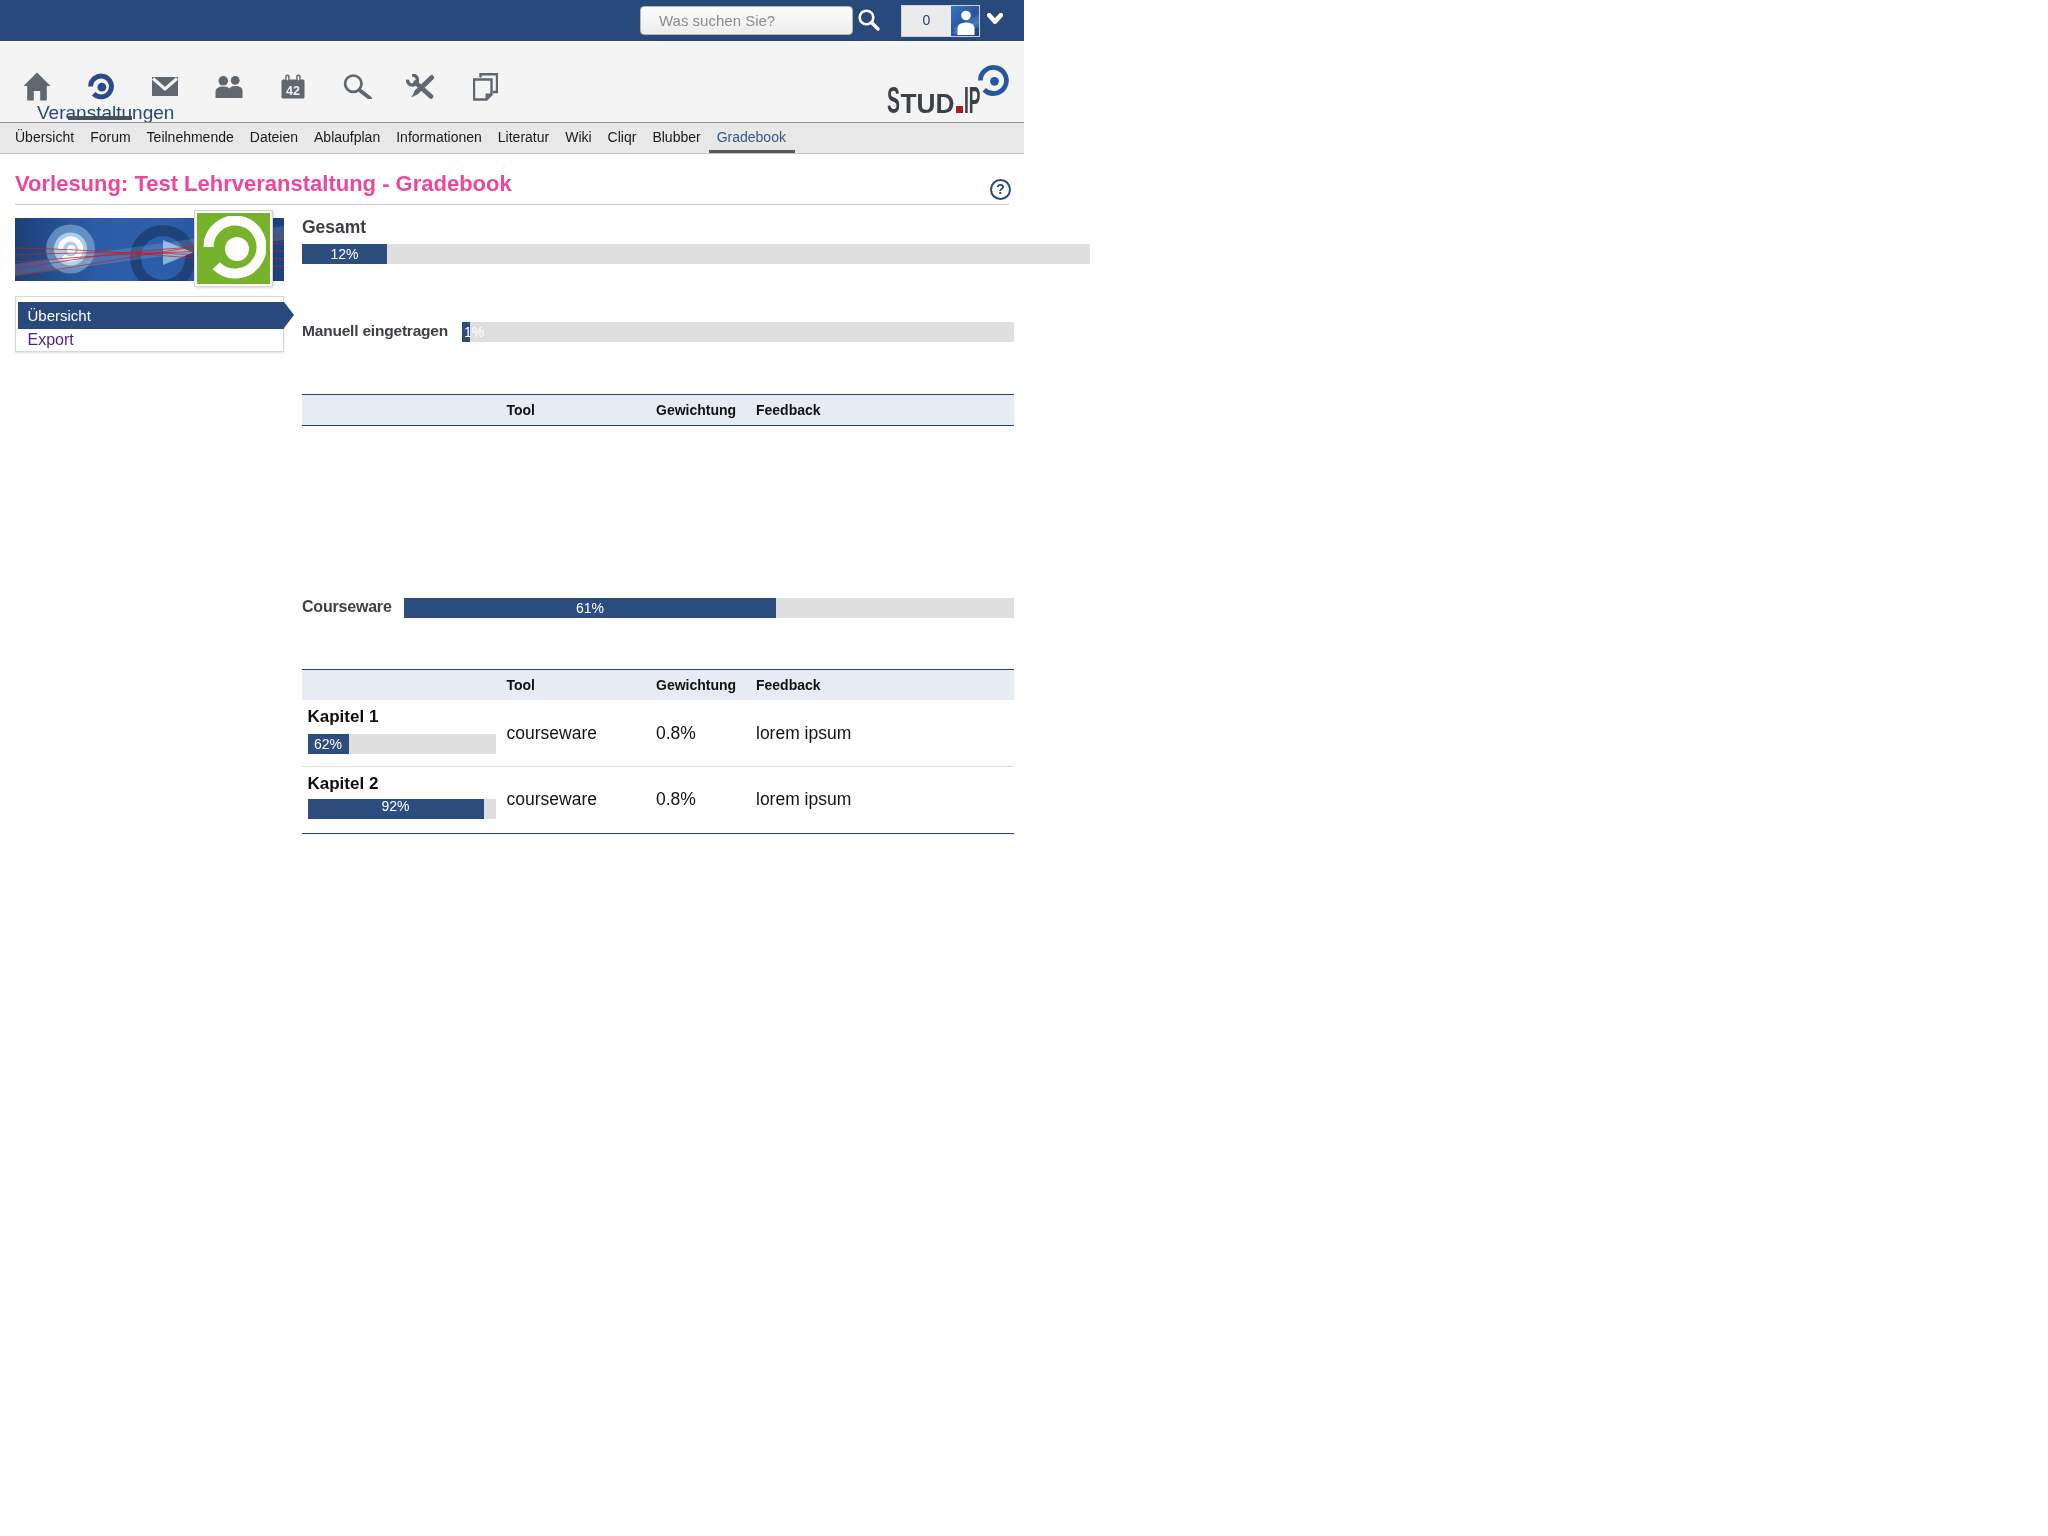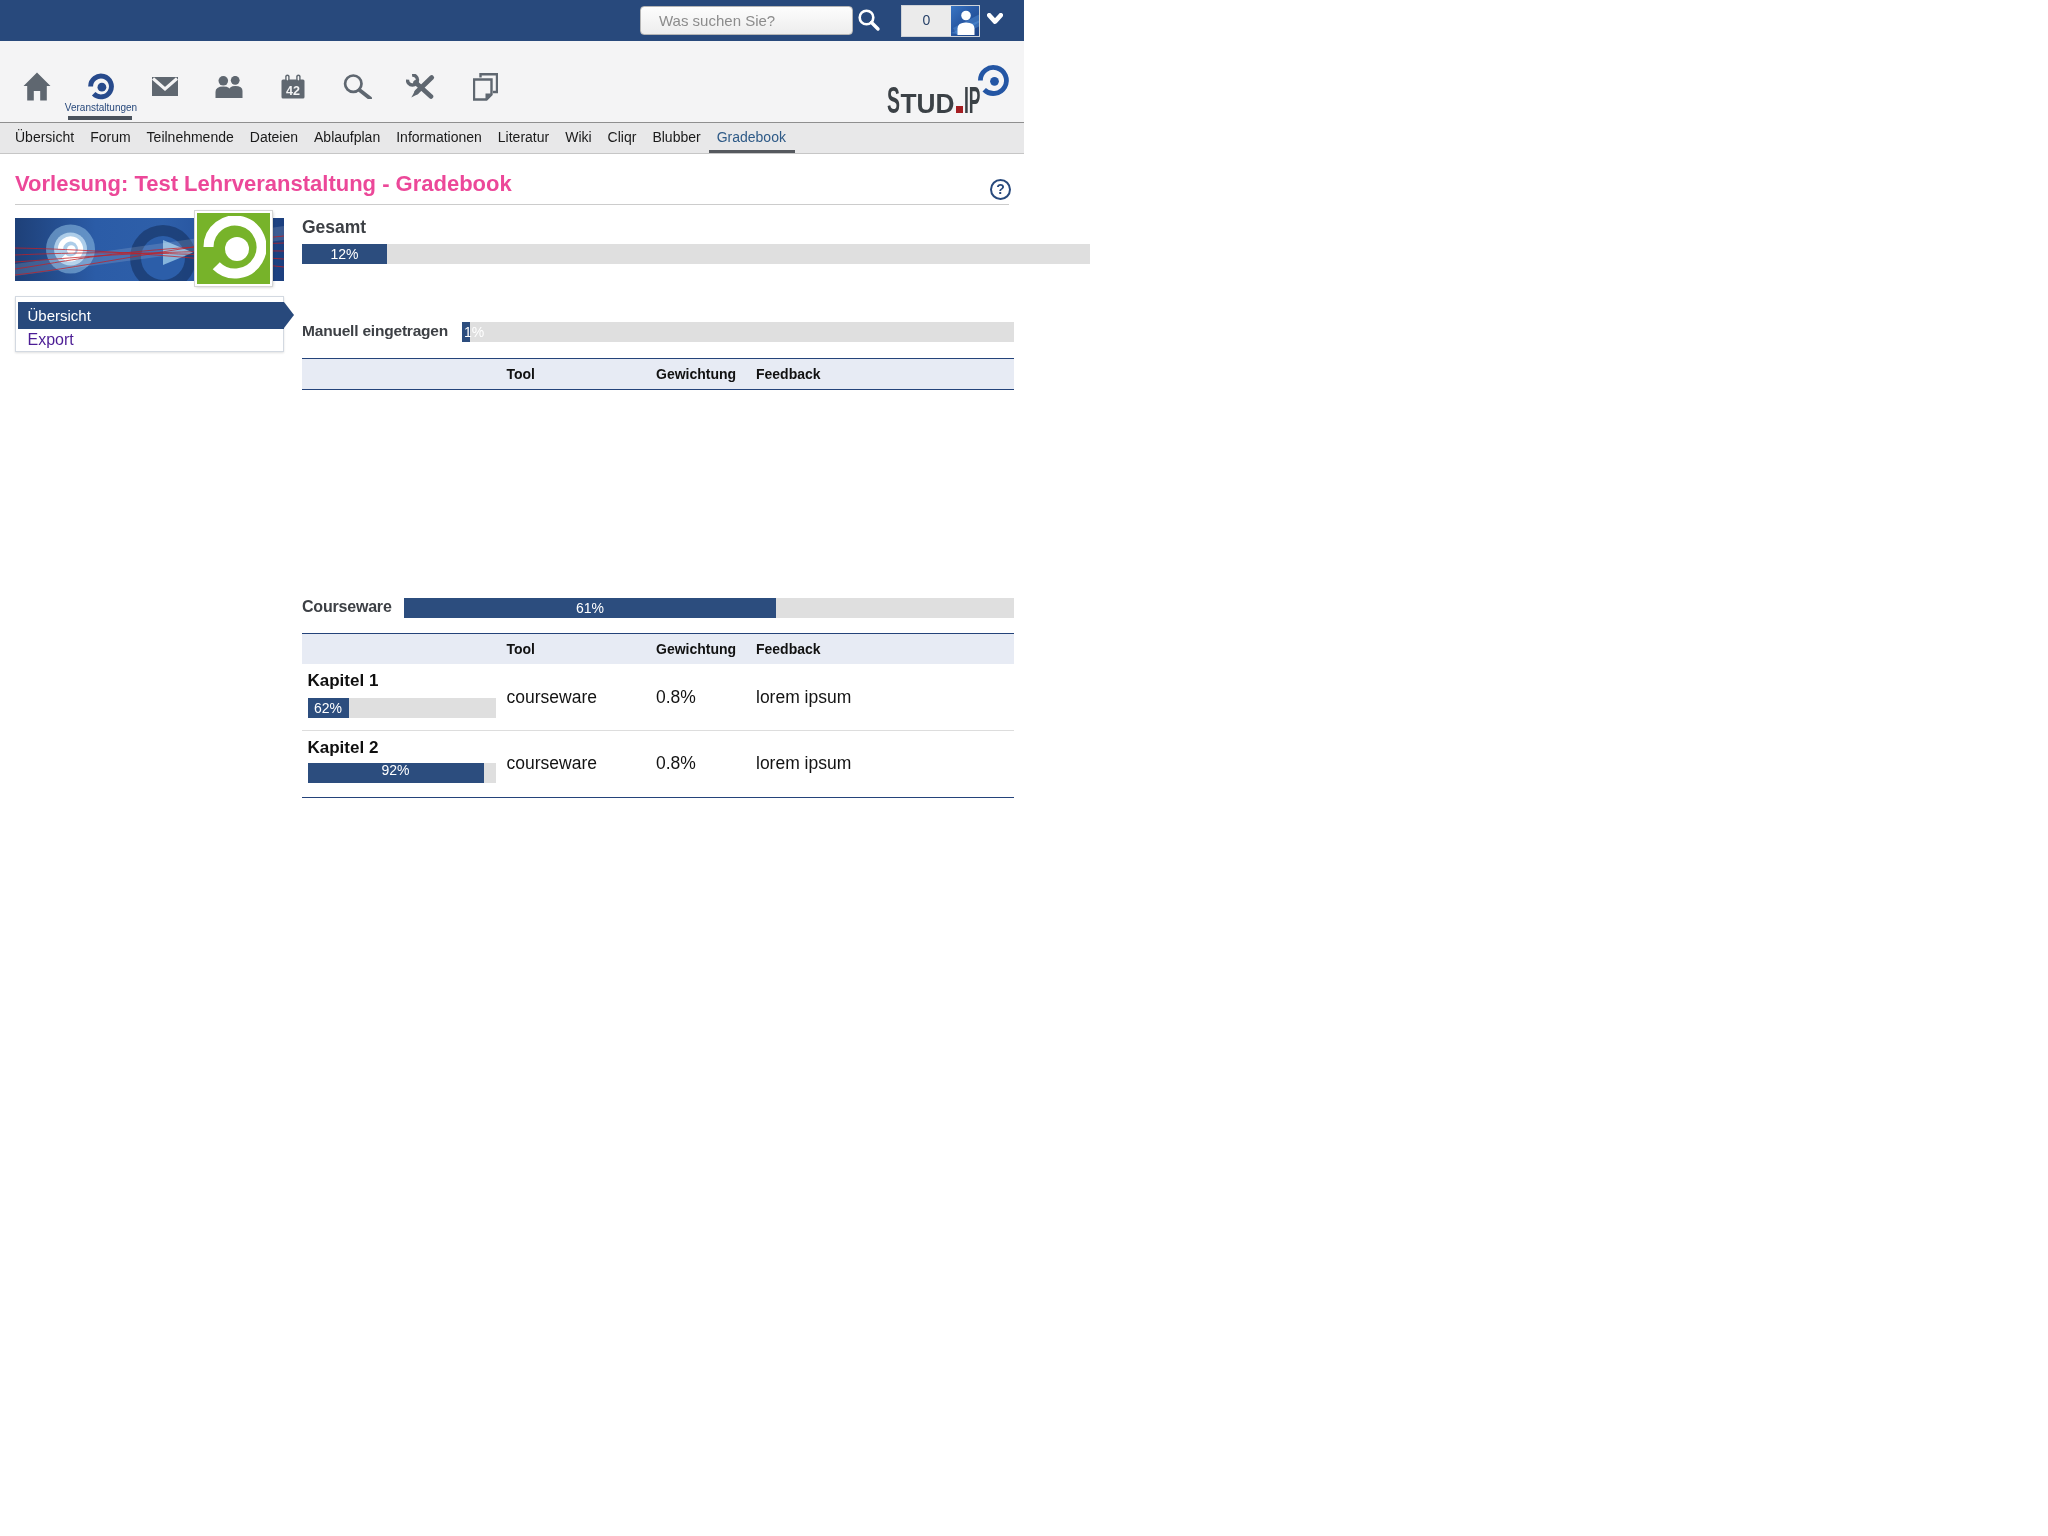--- a/index.html
+++ b/index.html
@@ -17,21 +17,21 @@
 .userbox .cnt { width:50px; background:#ebebeb; color:#274168; font-size:14px;
   text-align:center; line-height:29px; }
 .userbox .ava { width:29px; background:linear-gradient(135deg,#3a76c4 0%,#2a5ca8 40%,#1d4386 100%); position:relative; overflow:hidden; }
 .chev { position:absolute; left:987px; top:13px; }
 
 
 .header { position:absolute; left:0; top:41px; width:1024px; height:81px; background:#f4f4f5; }
 .iconrow { position:absolute; left:5px; top:25px; display:flex; }
 .iconrow .it { width:64px; height:41px; display:flex; align-items:center; justify-content:center; }
 .vlabel { position:absolute; left:37px; top:61px; width:128px; text-align:center;
-  color:#28497c; font-size:10px; }
+  color:#28497c; font-size:19px; }
 .vline { position:absolute; left:68px; top:74.5px; width:64px; height:4px; background:#4a525c; }
 .logo { position:absolute; right:21px; top:25px; }
 
 
 .tabs { position:absolute; left:0; top:122px; width:1024px; height:32px; background:#e8e8e9;
   border-top:1px solid #8f8f8f; border-bottom:1px solid #c6c6c6; }
 .tabs ul { list-style:none; display:flex; padding-left:15px; height:100%; }
 .tabs li { font-size:14px; color:#1a1a1a; margin-right:16px; height:100%;
   display:flex; align-items:center; padding-bottom:2px; position:relative; white-space:nowrap; }
 .tabs li.act { color:#2e5a87; }
@@ -56,21 +56,21 @@
 .navact::after { content:""; position:absolute; left:266px; top:0; width:0; height:0;
   border-top:13.5px solid transparent; border-bottom:13.5px solid transparent; border-left:10px solid #28497c; }
 .navexp { position:absolute; left:11.5px; top:33.5px; font-size:16px; color:#4c1d95; }
 
 
 .h2 { position:absolute; font-size:17px; font-weight:bold; color:#3d4045; }
 .bar { position:absolute; height:20px; background:#dfdfdf; }
 .bar .fill { position:absolute; left:0; top:0; height:20px; background:#2c4d7e; }
 .bar span { position:absolute; top:0; color:#fff; font-size:14px; line-height:20px; }
 
-table.gb { position:absolute; left:302px; width:712px; border-collapse:collapse; table-layout:fixed; }
+table.gb { position:absolute; left:302px; width:712px; border-collapse:collapse; table-layout:fixed;margin-top:36px; }
 table.gb th { background:#e7ebf4; font-size:14px; font-weight:bold; color:#111; text-align:left; height:30.5px; }
 table.gb thead tr { border-top:1.5px solid #24437a; }
 table.gb tbody tr { border-top:1px solid #ddd; }
 table.gb tbody tr:first-child { border-top:none; }
 table.gb { border-bottom:1.5px solid #24437a; }
 table.gb td { font-size:17.5px; color:#131313; vertical-align:middle; padding:0; }
 table.gb td.c1, table.gb th.c1 { vertical-align:top; padding:5.5px 0 0 5.5px; }
 td .nm { font-size:17px; font-weight:bold; color:#0f0f0f; margin:0 0 7px; line-height:21px; }
 td .bar { position:relative; width:188px; }
 </style>

